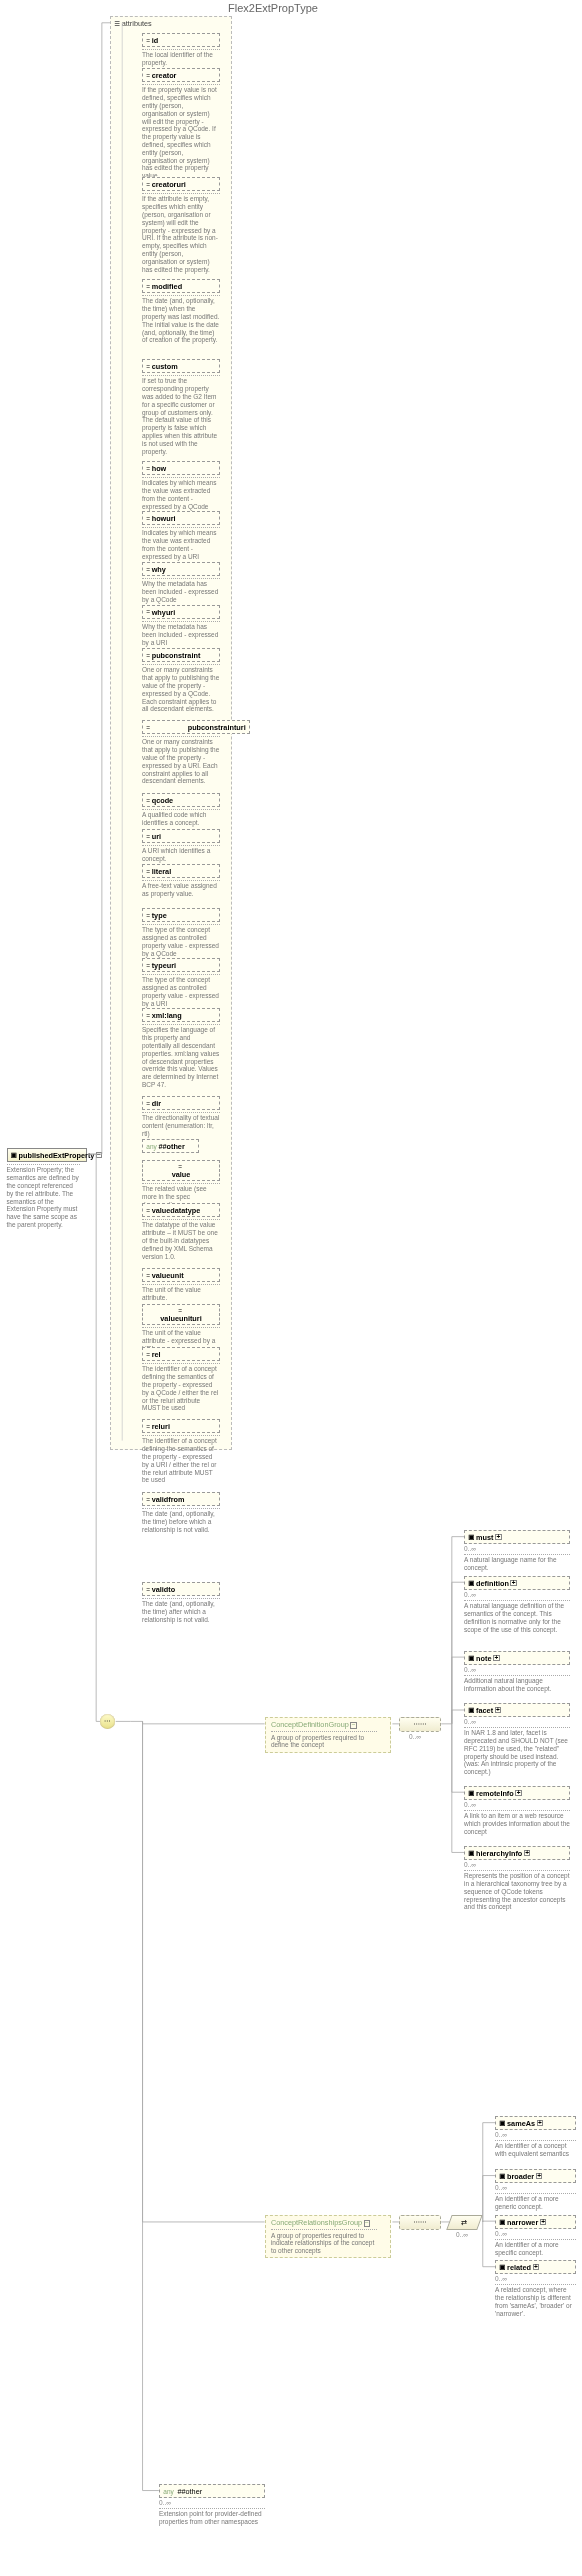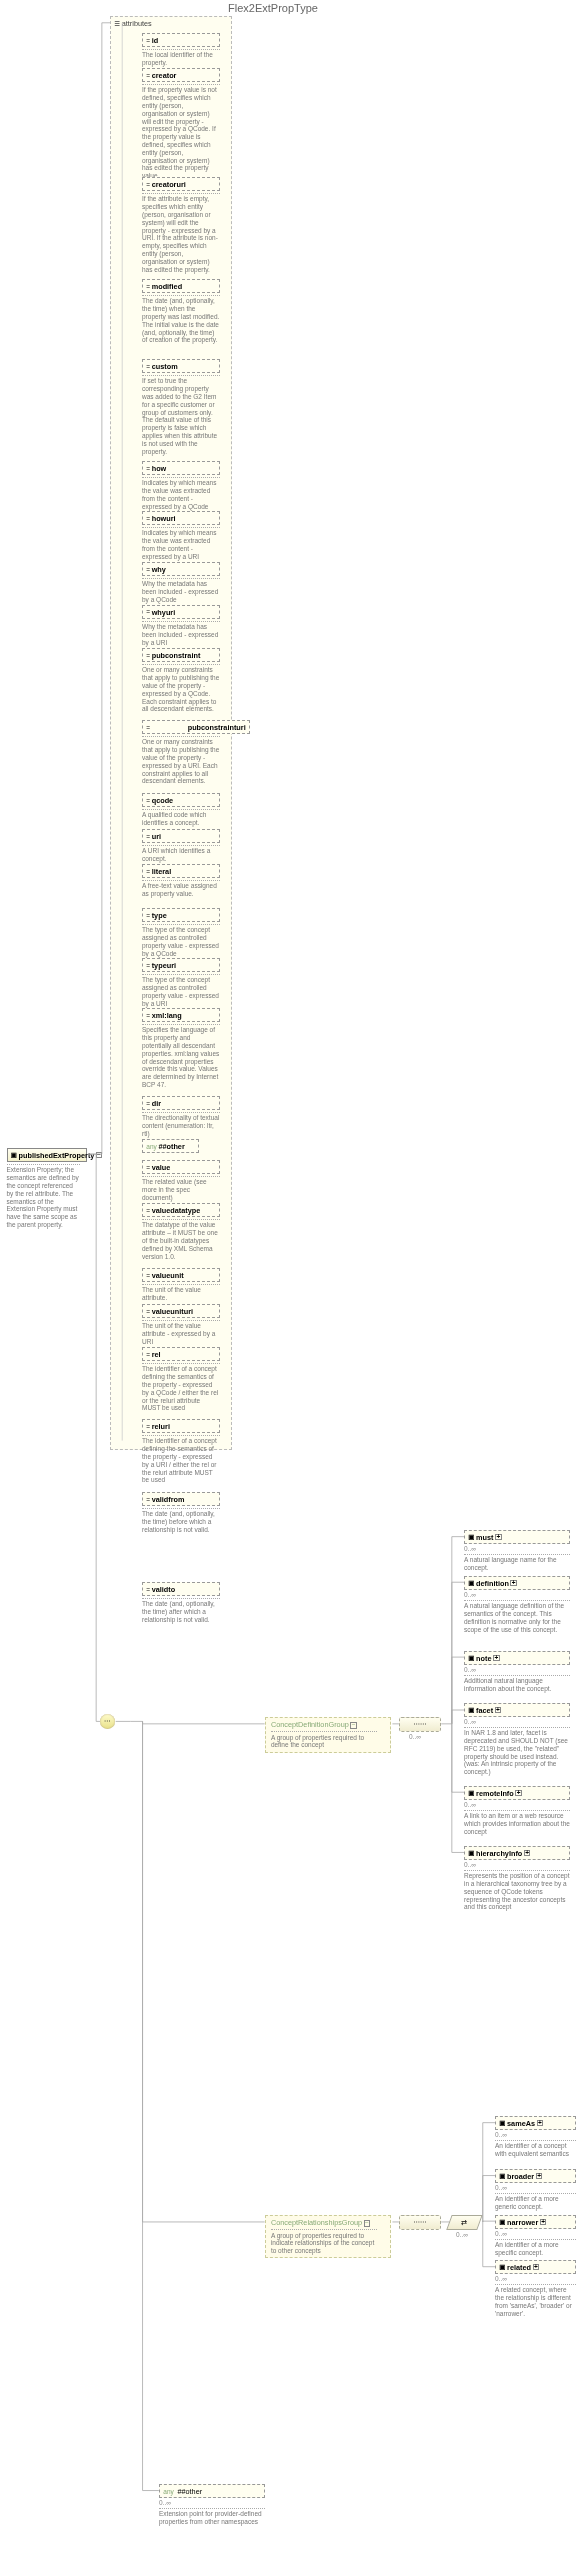--- a/index.html
+++ b/index.html
@@ -177,42 +177,42 @@
         </div>
         <div class="desc" style="width: 78px;">The directionality of textual content (enumeration: ltr, rtl)</div>
       </div>
       <div class="child" style="left: 142px; top: 1139px;">
         <div class="dashed-box" style="display: flex; align-items: center; min-width: 57px;">
           <span class="icon" style="color: rgb(136, 170, 119);">any</span>
           <span class="bold">##other</span>
         </div>
       </div>
       <div class="child" style="left: 142px; top: 1160px;">
-        <div class="dashed-box" style="display: flex; align-items: center; min-width: 57px;">
+        <div class="dashed-box" style="display: flex; align-items: center; min-width: 57px; flex-direction: column;">
           <span class="icon">=</span>
           <span class="bold">value</span>
         </div>
         <div class="desc" style="width: 78px;">The related value (see more in the spec document)</div>
       </div>
       <div class="child" style="left: 142px; top: 1203px;">
         <div class="dashed-box" style="display: flex; align-items: center; min-width: 57px;">
           <span class="icon">=</span>
           <span class="bold">valuedatatype</span>
         </div>
         <div class="desc" style="width: 78px;">The datatype of the value attribute – it MUST be one of the built-in datatypes defined by XML Schema version 1.0.</div>
       </div>
       <div class="child" style="left: 142px; top: 1268px;">
         <div class="dashed-box" style="display: flex; align-items: center; min-width: 57px;">
           <span class="icon">=</span>
           <span class="bold">valueunit</span>
         </div>
         <div class="desc" style="width: 78px;">The unit of the value attribute.</div>
       </div>
       <div class="child" style="left: 142px; top: 1304px;">
-        <div class="dashed-box" style="display: flex; align-items: center; min-width: 57px;">
+        <div class="dashed-box" style="display: flex; align-items: center; min-width: 57px; flex-direction: column;">
           <span class="icon">=</span>
           <span class="bold">valueunituri</span>
         </div>
         <div class="desc" style="width: 78px;">The unit of the value attribute - expressed by a URI</div>
       </div>
       <div class="child" style="left: 142px; top: 1347px;">
         <div class="dashed-box" style="display: flex; align-items: center; min-width: 57px;">
           <span class="icon">=</span>
           <span class="bold">rel</span>
         </div>

